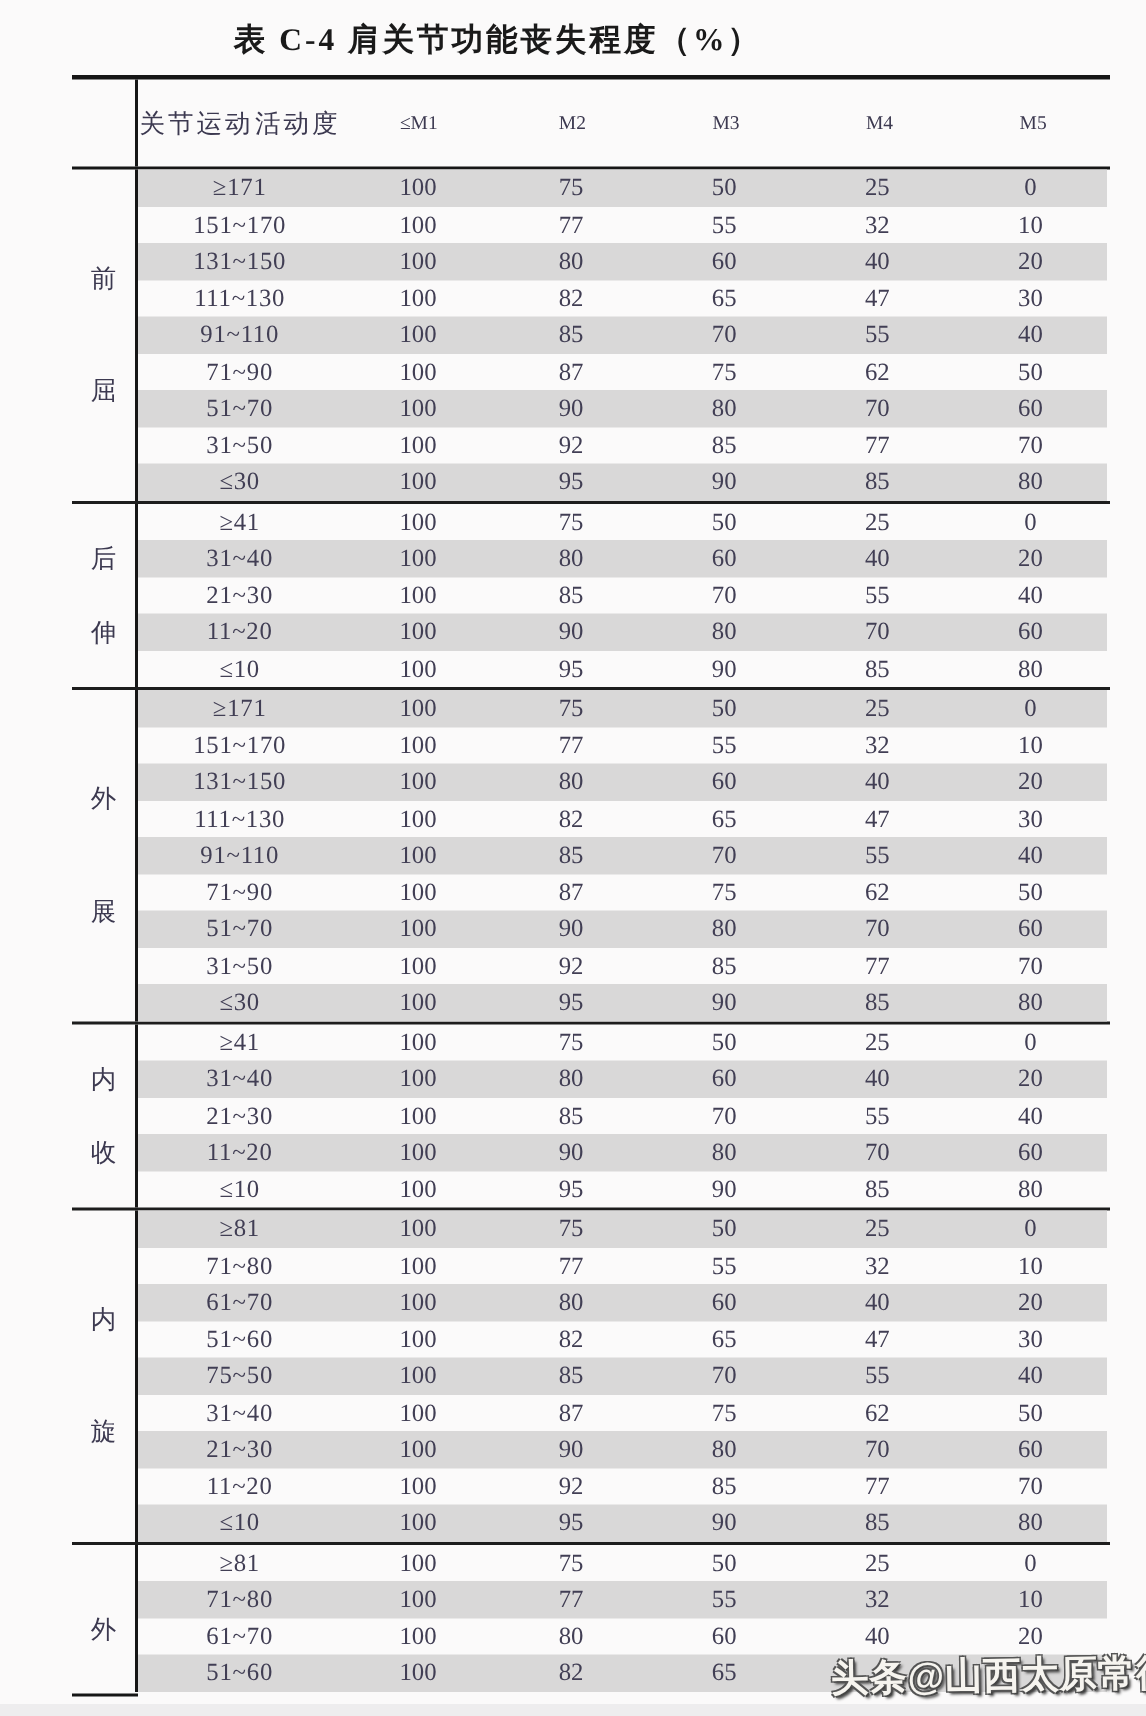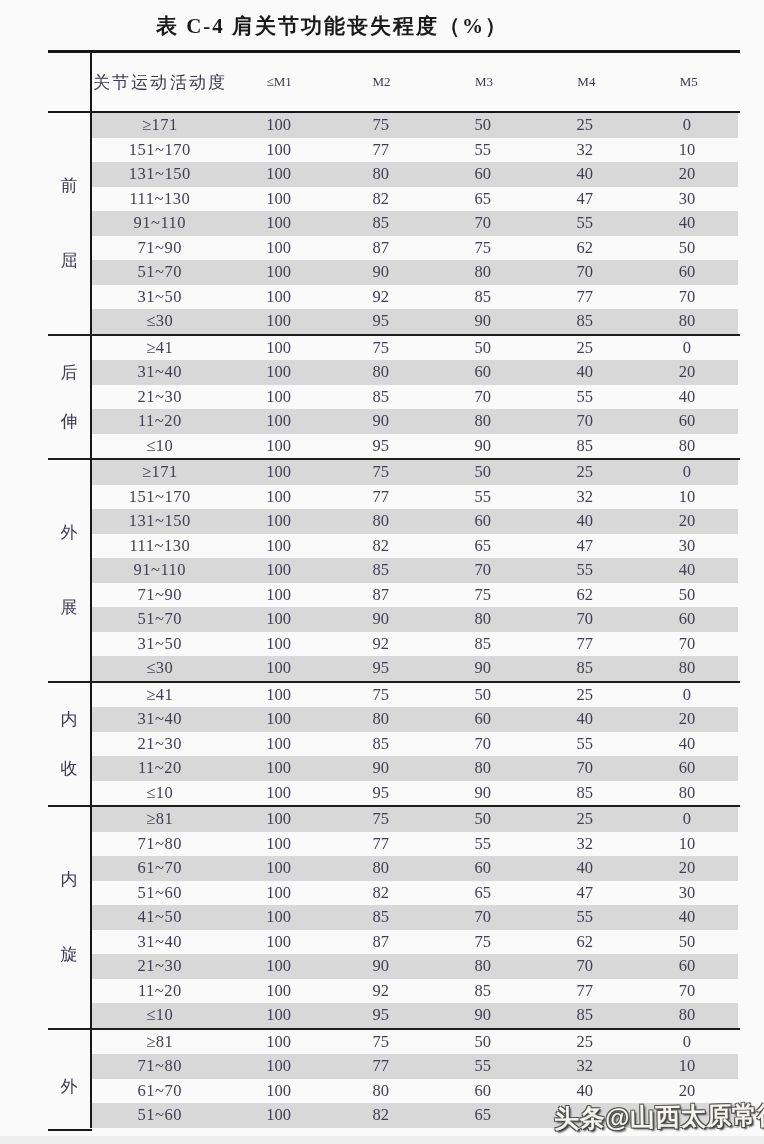--- a/index.html
+++ b/index.html
@@ -382,21 +382,21 @@
           </div>
           <div class="trow">
             <div class="range-cell">51~60</div>
             <div class="val-cell">100</div>
             <div class="val-cell">82</div>
             <div class="val-cell">65</div>
             <div class="val-cell">47</div>
             <div class="val-cell">30</div>
           </div>
           <div class="trow stripe">
-            <div class="range-cell">41~50</div>
+            <div class="range-cell">75~50</div>
             <div class="val-cell">100</div>
             <div class="val-cell">85</div>
             <div class="val-cell">70</div>
             <div class="val-cell">55</div>
             <div class="val-cell">40</div>
           </div>
           <div class="trow">
             <div class="range-cell">31~40</div>
             <div class="val-cell">100</div>
             <div class="val-cell">87</div>

